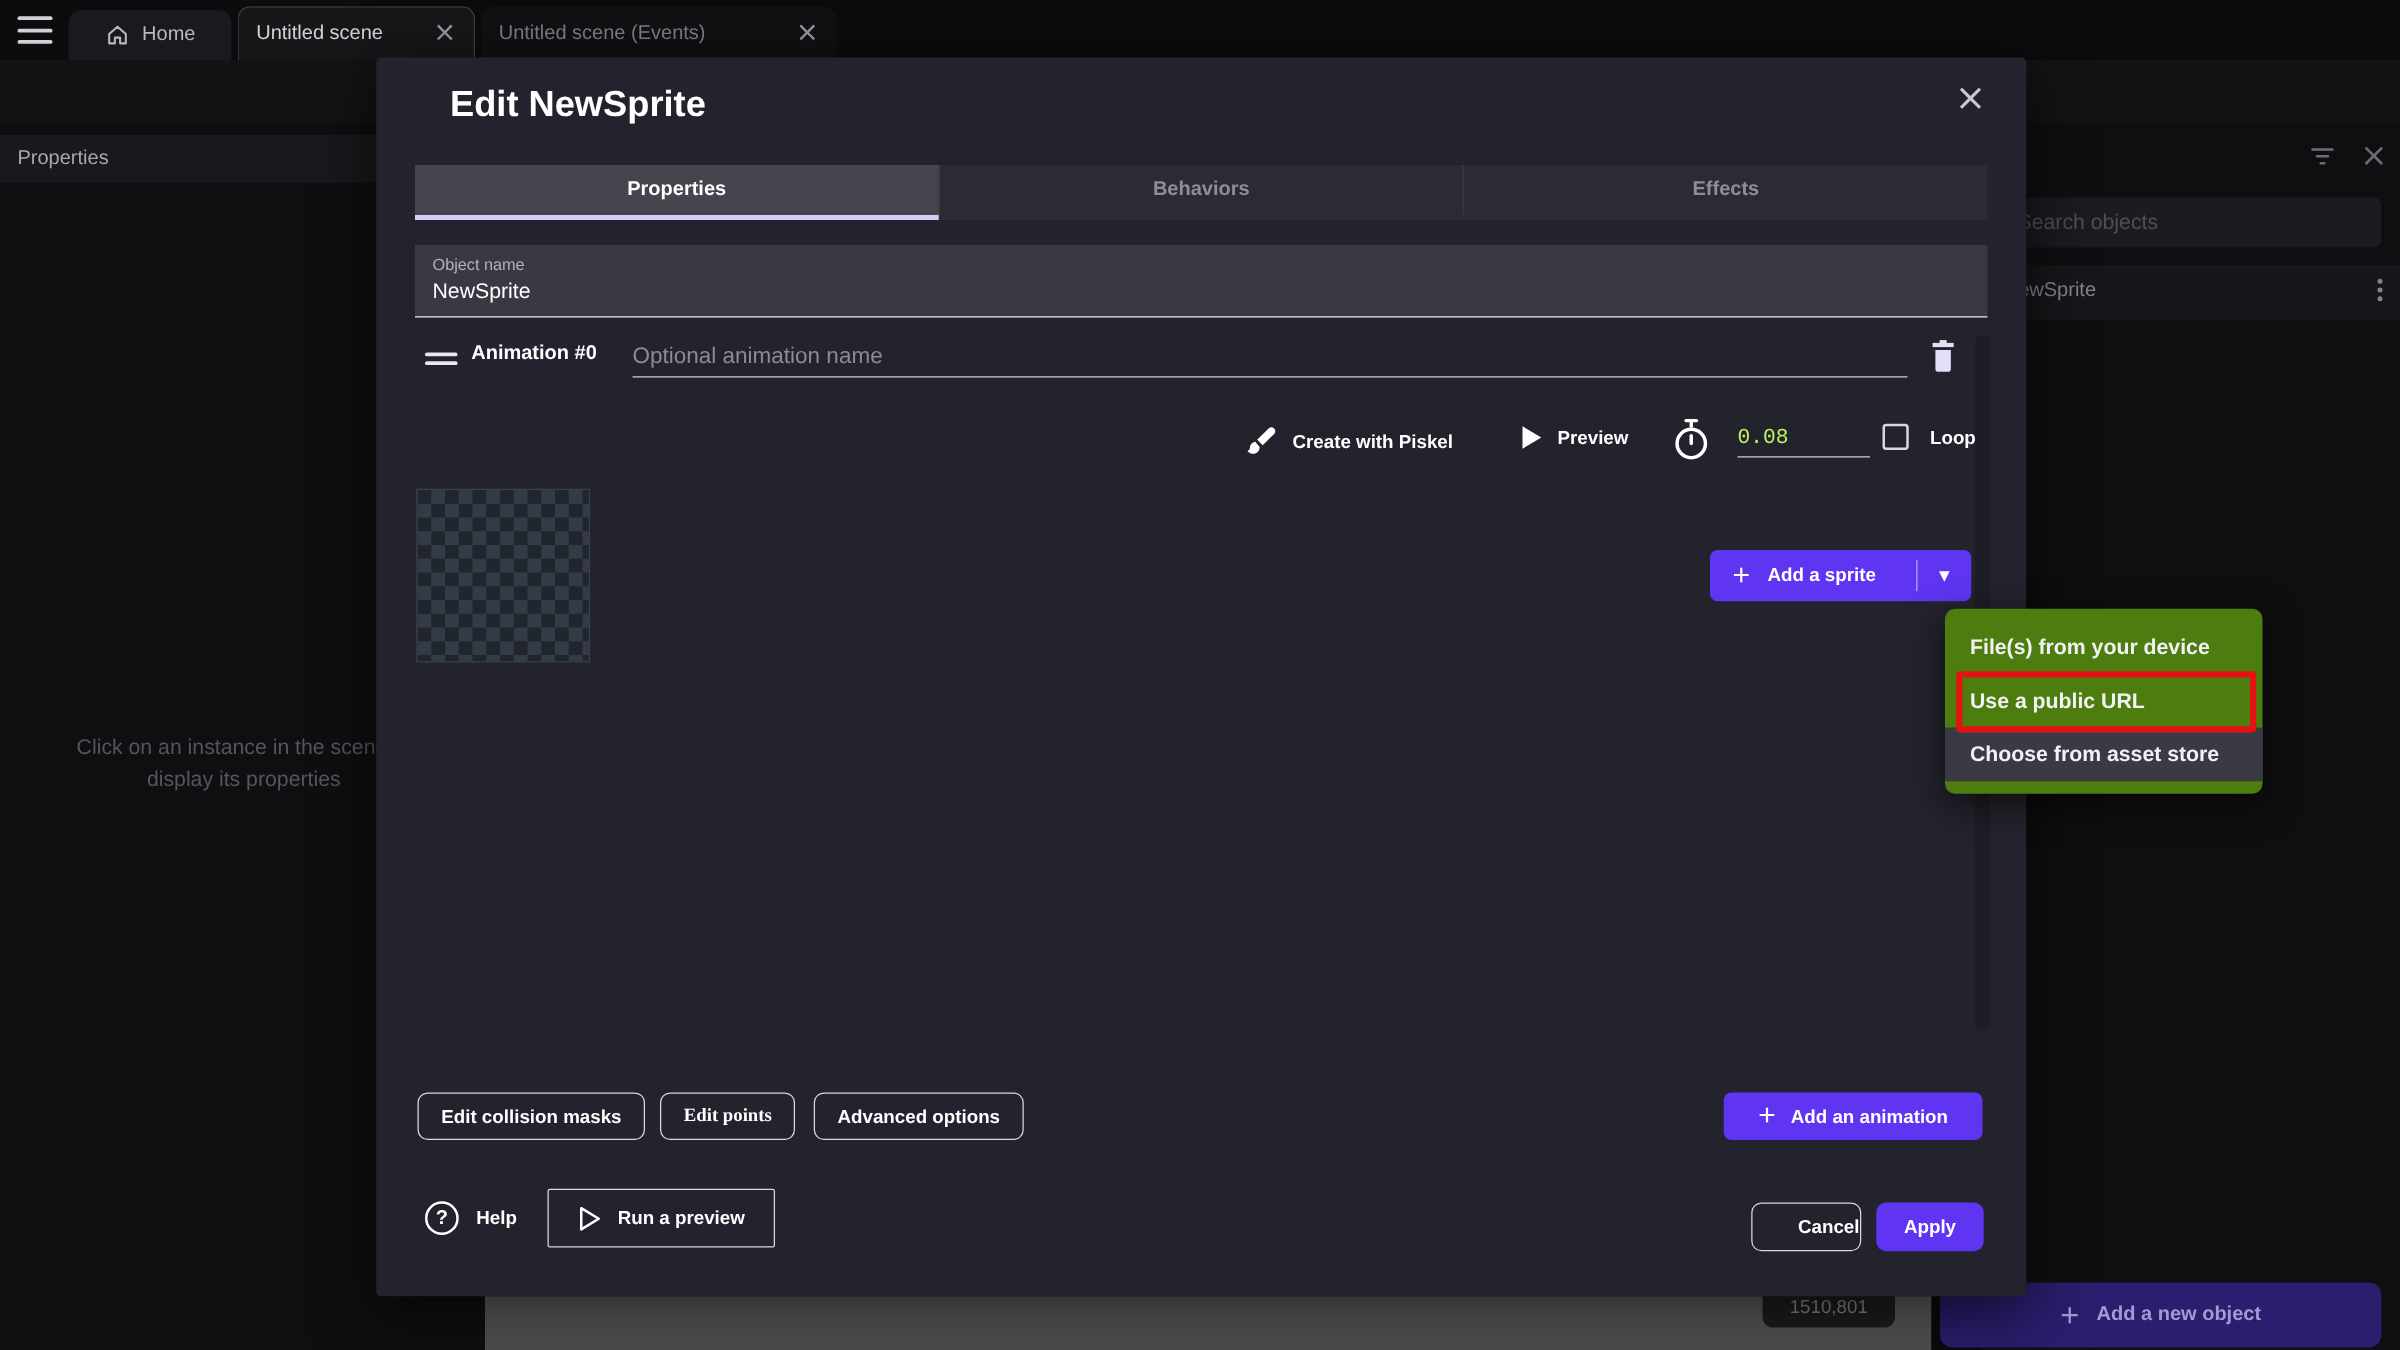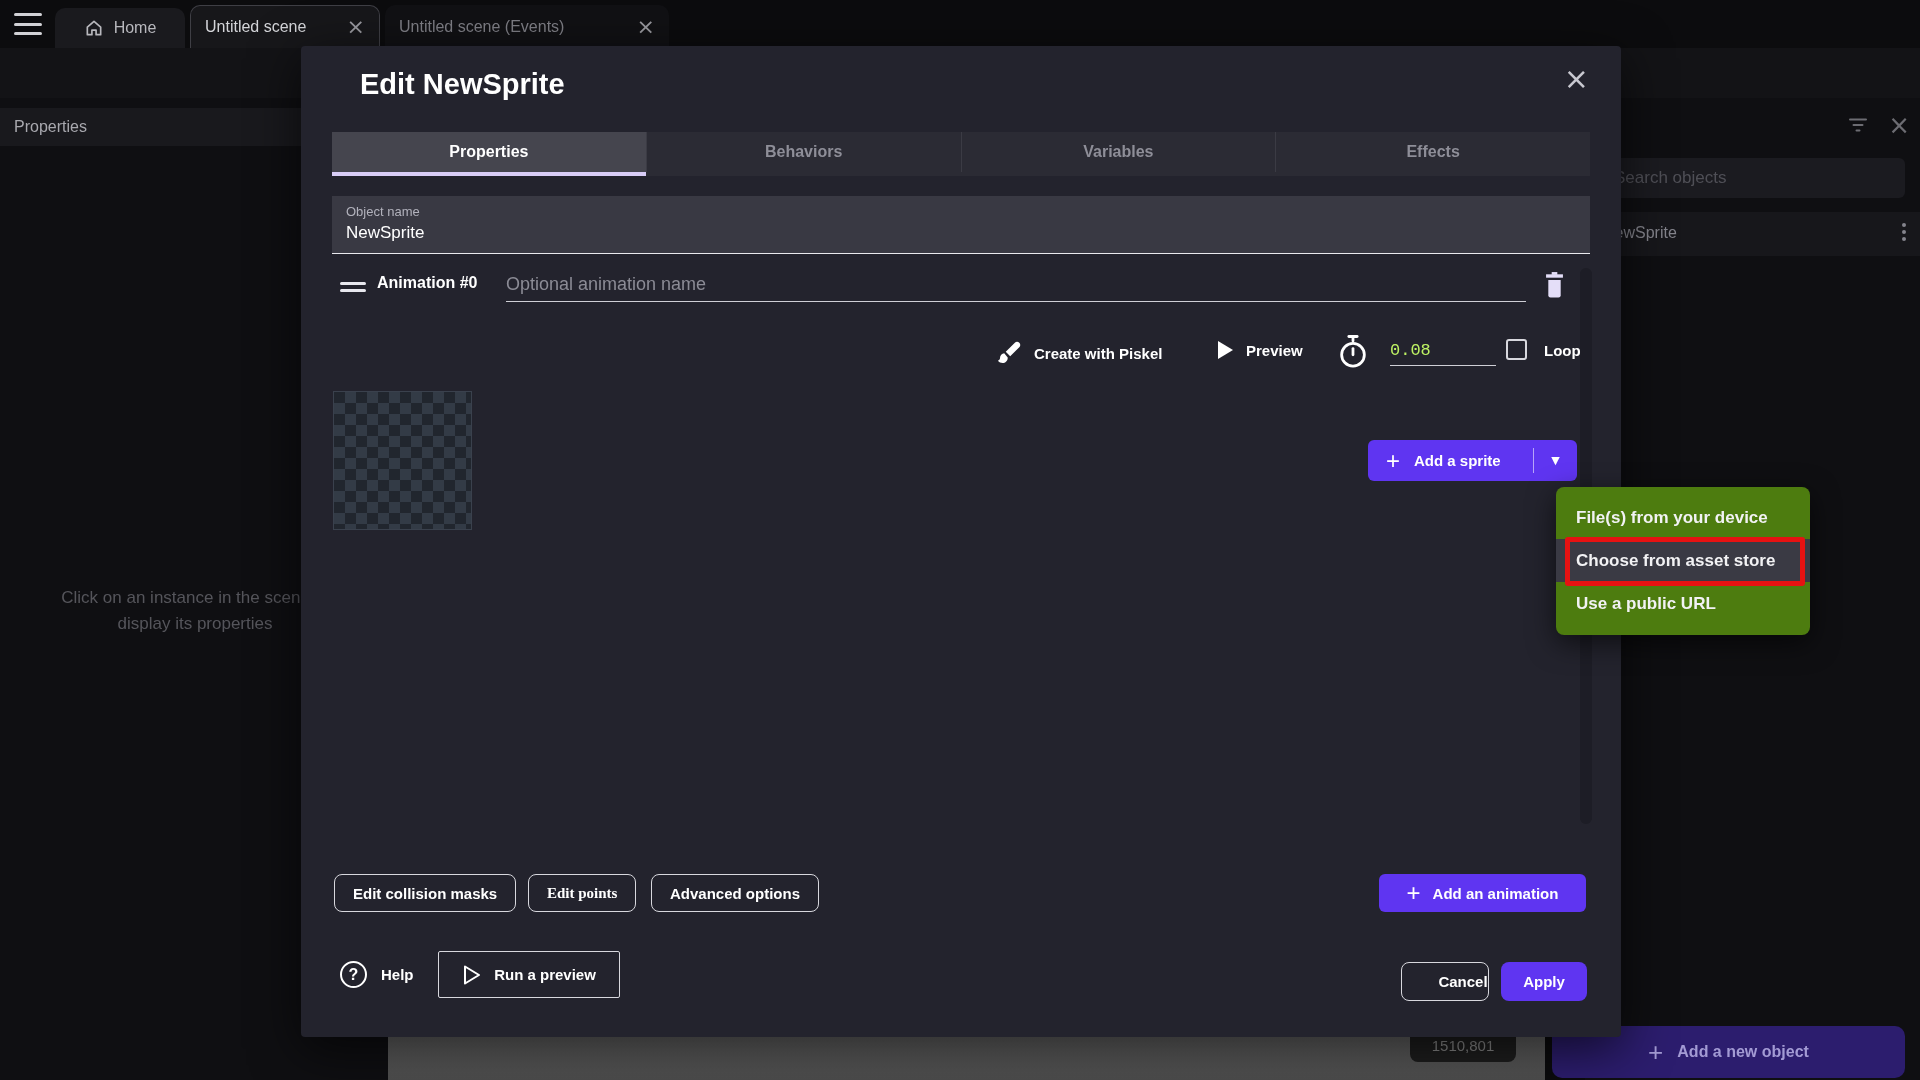--- a/index.html
+++ b/index.html
@@ -227,21 +227,20 @@
     <span>Add a new object</span>
   </div>
 
   <div class="abs dialog">
     <div class="dlg-title">Edit NewSprite</div>
     <div class="dlg-close">×</div>
 
     <div class="dlg-tabs">
       <div class="dlg-tab sel">Properties</div>
       <div class="dlg-tab">Behaviors</div>
-      <div class="dlg-tab">Variables</div>
       <div class="dlg-tab">Effects</div>
     </div>
 
     <div class="field">
       <span class="flabel">Object name</span>
       <span class="fvalue">NewSprite</span>
     </div>
 
     <div class="anim-row">
       <div class="drag-handle">
@@ -320,19 +319,19 @@
     <div class="btn btn-outline btn-cancel">
       <span>Cancel</span>
     </div>
     <div class="btn btn-primary btn-apply">
       <span>Apply</span>
     </div>
   </div>
 
   <div class="abs menu">
     <div class="menu-item">File(s) from your device</div>
+    <div class="menu-item">Use a public URL</div>
     <div class="menu-item hover">Choose from asset store</div>
-    <div class="menu-item">Use a public URL</div>
   </div>
 
   <div class="abs annotation"></div>
 
 </div>
 
 </body></html>

